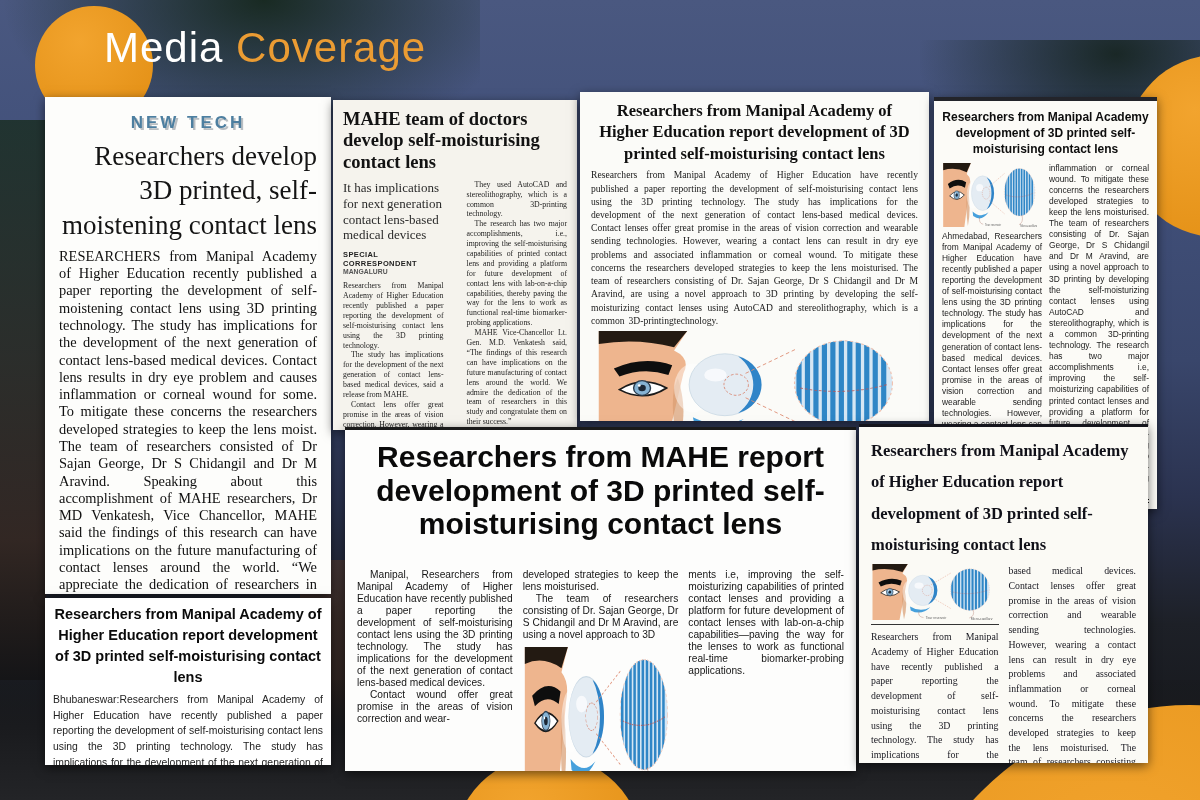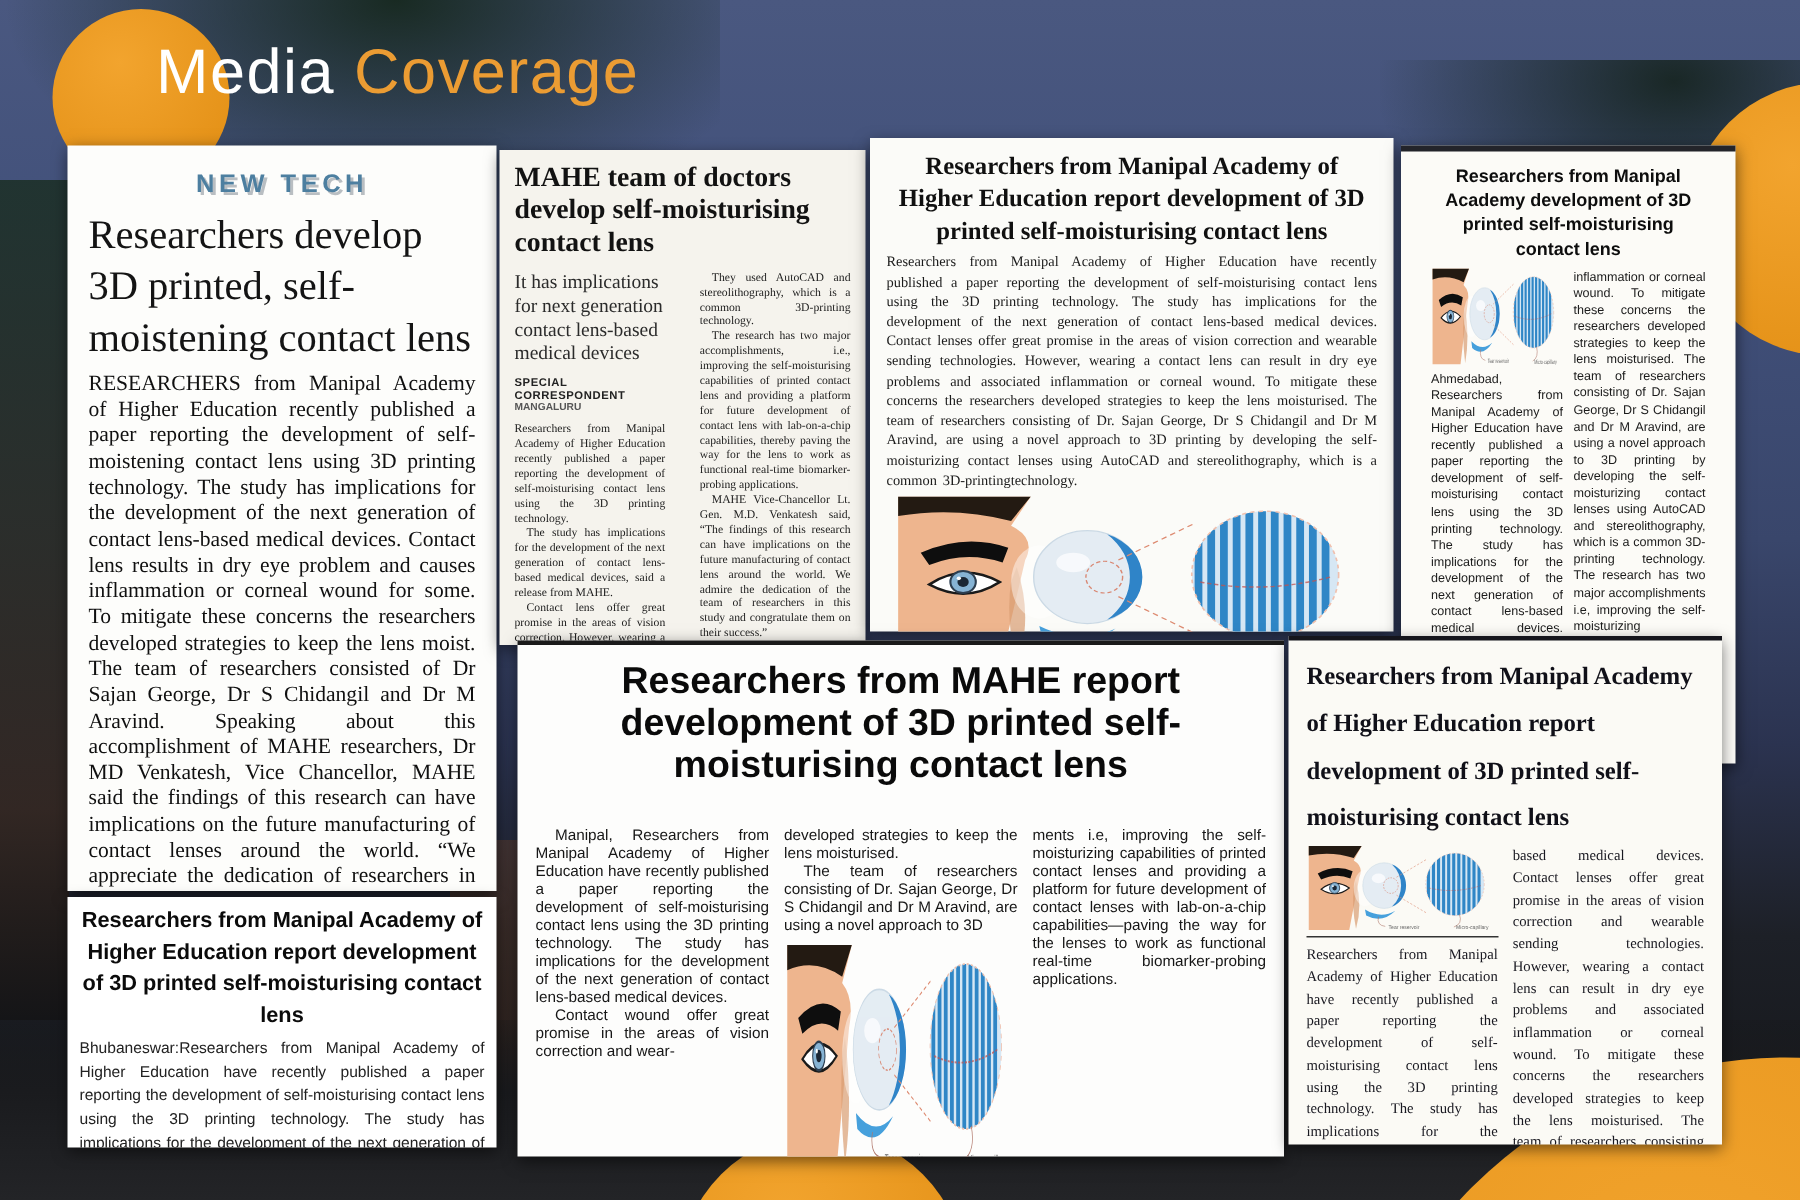--- a/index.html
+++ b/index.html
@@ -23,21 +23,21 @@
   #pageTitle .w{color:#ffffff;}
   #pageTitle .o{color:#eb9c33;}
   
   .clip{position:absolute;box-sizing:border-box;background:#fcfcfa;box-shadow:0 3px 10px rgba(0,0,0,.55);overflow:hidden;color:#151515;}
   .clip p{margin:0;}
   .serif{font-family:"Liberation Serif",serif;}
   .sans{font-family:"Liberation Sans",sans-serif;}
   
   #clipA{left:45px;top:97px;width:286px;height:497px;padding:12px 14px 10px 14px;background:#fdfdfb;}
   #clipA .badge{text-align:center;font-weight:bold;font-size:17px;letter-spacing:3px;color:#4d7fa0;text-shadow:2px 2px 0 #b9bec2;margin:4px 0 6px 0;}
-  #clipA h1{margin:2px 0 6px 0;font-size:27px;line-height:1.27;font-weight:500;text-align:left;font-family:"Liberation Serif",serif;color:#141414;}
+  #clipA h1{margin:2px 0 6px 0;font-size:27px;line-height:1.27;font-weight:500;text-align:right;font-family:"Liberation Serif",serif;color:#141414;}
   #clipA .byline{font-size:12px;font-weight:bold;letter-spacing:.5px;color:#111;border-bottom:1.5px solid #777;padding-bottom:5px;margin-bottom:8px;}
   #clipA .byline .loc{font-weight:normal;color:#333;font-size:11px;}
   #clipA .body{font-size:14.4px;line-height:1.2;text-align:justify;color:#101010;}
   
   #clipB{left:45px;top:598px;width:286px;height:167px;padding:6px 8px;background:#ffffff;}
   #clipB h2{margin:0 0 4px 0;text-align:center;font-size:14.5px;line-height:1.45;font-weight:bold;color:#0b0b0b;}
   #clipB .body{font-size:10.4px;line-height:1.5;text-align:justify;color:#222;}
   
   #clipC{left:333px;top:100px;width:244px;height:330px;padding:9px 10px;background:#f5f3ed;}
   #clipC h2{margin:0 0 7px 0;font-size:18.5px;line-height:1.15;font-weight:bold;font-family:"Liberation Serif",serif;color:#121212;}
@@ -47,29 +47,29 @@
   #clipC .corr{font-size:7.5px;font-weight:bold;letter-spacing:.4px;color:#222;}
   #clipC .city{font-size:6.8px;font-weight:bold;color:#555;margin-bottom:6px;}
   #clipC .body p{font-family:"Liberation Serif",serif;font-size:7.8px;line-height:1.27;text-align:justify;color:#1c1c1c;}
   #clipC .body p.ind{text-indent:8px;}
   
   #clipD{left:580px;top:92px;width:349px;height:329px;padding:8px 11px 6px 11px;background:#fbfbf8;}
   #clipD h2{margin:0 0 4px 0;text-align:center;font-family:"Liberation Serif",serif;font-size:16.5px;line-height:1.3;font-weight:bold;color:#101010;}
   #clipD .body{font-family:"Liberation Serif",serif;font-size:9.6px;line-height:1.38;text-align:justify;word-spacing:1.5px;color:#1a1a1a;}
   .diag-d{width:320px;height:114px;margin:4px auto 0 auto;}
   
-  #clipE{left:934px;top:97px;width:223px;height:412px;padding:6px 20px;background:#fcfbf7;border-top:4px solid #23242a;}
+  #clipE{left:934px;top:97px;width:223px;height:412px;padding:6px 8px;background:#fcfbf7;border-top:4px solid #23242a;}
   #clipE h2{margin:2px 0 5px 0;text-align:center;font-size:12px;line-height:1.35;font-weight:bold;color:#0d0d0d;}
   #clipE .cols{display:flex;gap:7px;border-bottom:4px double #111;padding-bottom:4px;}
   #clipE .col{flex:1;}
   #clipE .body{font-size:8.4px;line-height:1.32;text-align:justify;color:#1b1b1b;}
   .diag-e{width:100%;height:64px;margin-bottom:4px;}
   
   #clipF{left:345px;top:427px;width:511px;height:344px;padding:8px 12px;background:#fdfdfc;border-top:3px solid #1a1a1a;}
-  #clipF h2{margin:2px 0 8px 0;text-align:center;font-size:25px;line-height:1.12;font-weight:bold;color:#0a0a0a;}
+  #clipF h2{margin:2px 0 8px 0;text-align:center;font-size:30px;line-height:1.12;font-weight:bold;color:#0a0a0a;}
   #clipF .cols{display:flex;gap:10px;}
   #clipF .col{flex:1;margin-top:20px;}
   #clipF .body p{font-size:10.2px;line-height:1.18;text-align:justify;color:#161616;}
   #clipF .body p.ind{text-indent:13px;}
   .diag-f{width:100%;height:148px;margin-top:6px;}
   
   #clipG{left:859px;top:424px;width:289px;height:339px;padding:6px 12px;background:#fbfaf5;border-top:3px solid #15151c;}
   #clipG h2{margin:2px 0 4px 0;font-family:"Liberation Serif",serif;font-size:16.5px;line-height:1.9;font-weight:bold;color:#101018;}
   #clipG .cols{display:flex;gap:10px;border-bottom:4px double #111;padding-bottom:5px;}
   #clipG .col{flex:1;}

